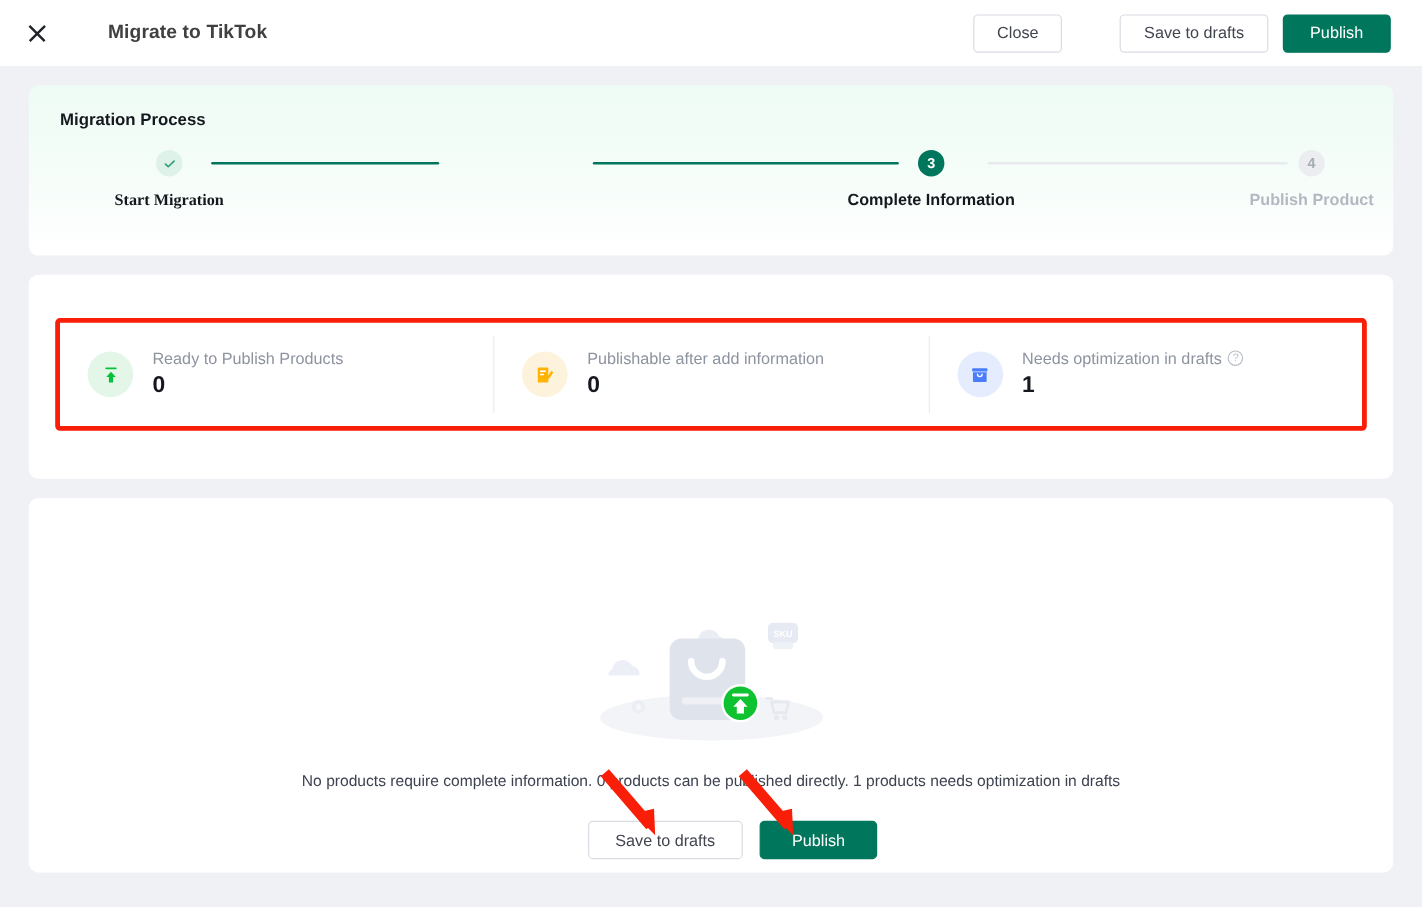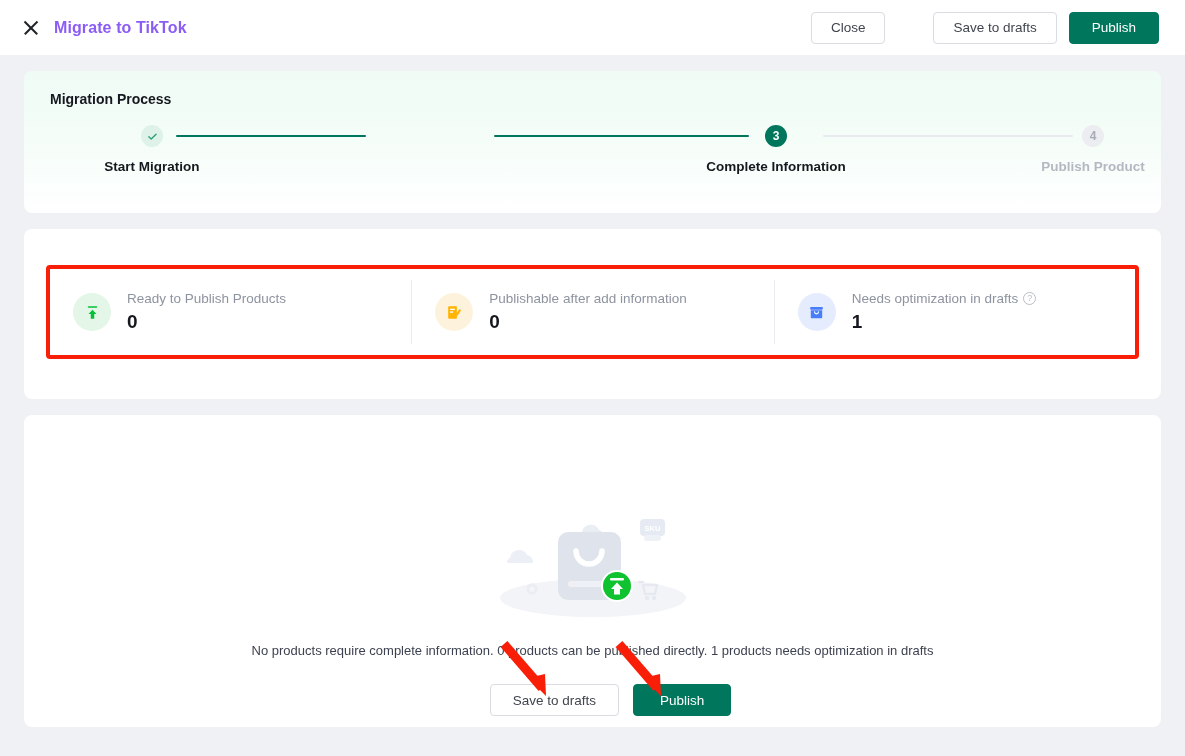--- a/index.html
+++ b/index.html
@@ -33,22 +33,23 @@
     position: absolute;
     left: 0; top: 8px;
     width: 18px; height: 1.6px;
     background: #1f2229;
   }
   .close-x::before { transform: rotate(45deg); }
   .close-x::after  { transform: rotate(-45deg); }
   .app-title {
     font-size: 16px;
     font-weight: bold;
-    color: #8b5cf6;
+    color: #404040;
     letter-spacing: .1px;
+    margin-left: 36px;
   }
   .topbar-right {
     margin-left: auto;
     display: flex;
     align-items: center;
     gap: 12px;
   }
   .btn {
     height: 32px;
     border-radius: 4px;
@@ -285,21 +286,21 @@
     <div class="mig-head">
       <div class="mig-title">Migration Process</div>
     </div>
 
     <div class="steps">
 
       <div class="connector filled" style="left:126px;  width:190px;"></div>
       <div class="connector filled" style="left:444px;  width:255px;"></div>
       <div class="connector empty" style="left:773px;  width:250px;"></div>
 
-      <div class="step" style="left:17px;">
+      <div class="step" style="left:6px;font-family:Liberation Serif, serif;">
         <div class="circle done">
           <svg width="13" height="13" viewBox="0 0 16 16">
             <path d="M3.5 8.3 L6.4 11 L12.4 5.2" fill="none" stroke="#2e9e7c" stroke-width="1.7" stroke-linecap="round" stroke-linejoin="round"></path>
           </svg>
         </div>
         <div class="step-label">Start Migration</div>
       </div>
 
 
       <div class="step" style="left:641px;">

